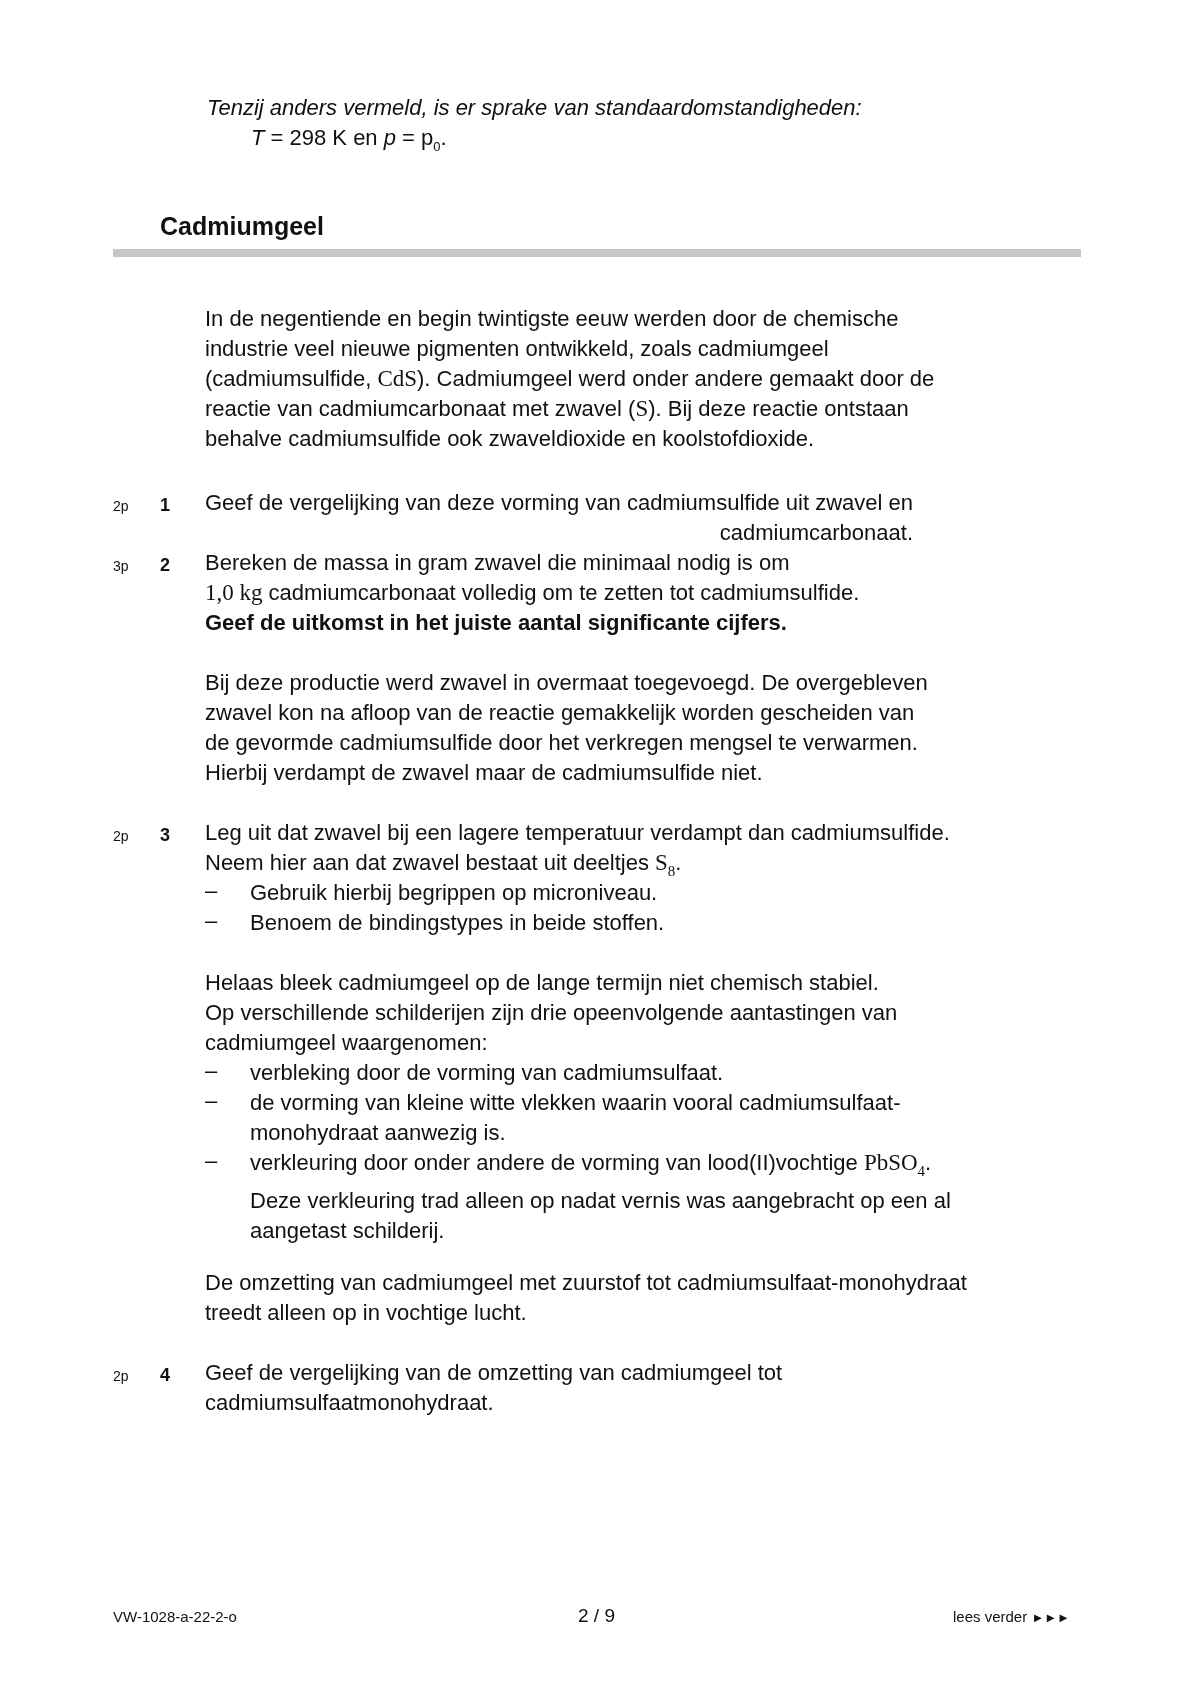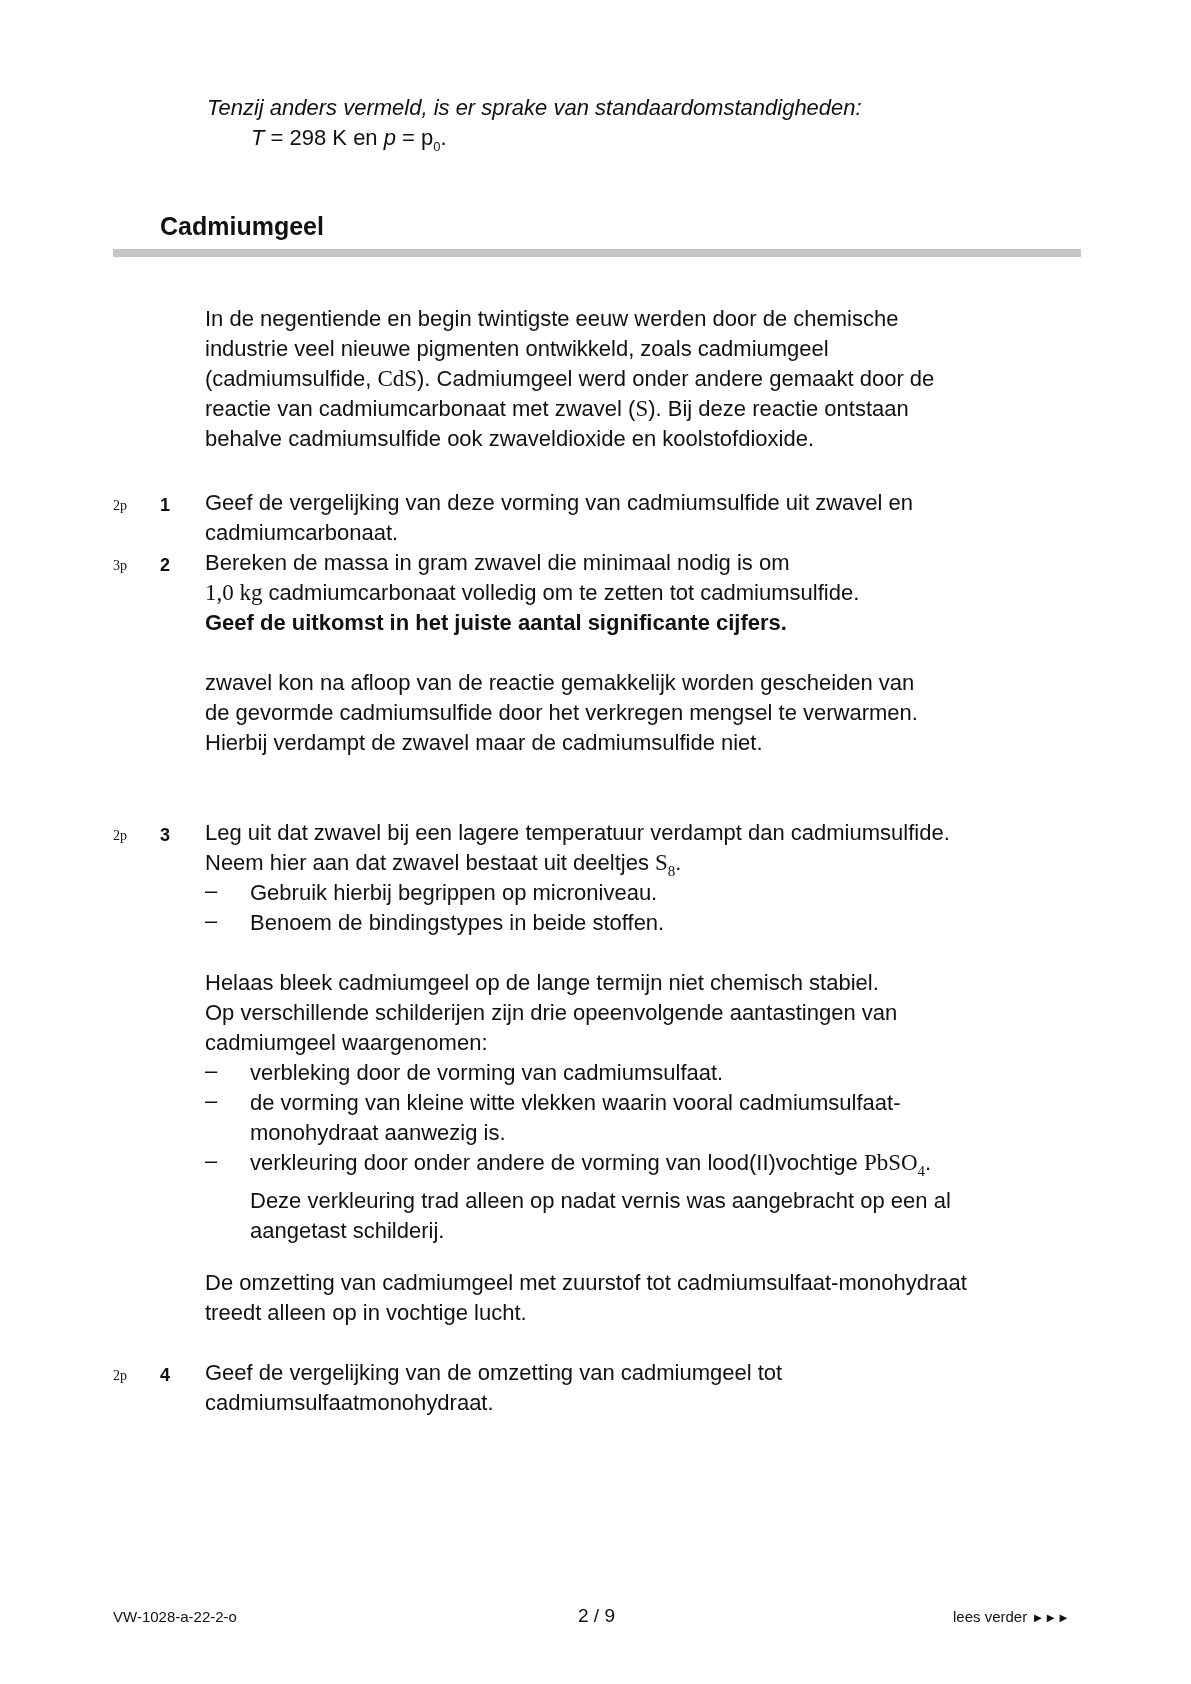--- a/index.html
+++ b/index.html
@@ -6,21 +6,21 @@
   body { width: 1191px; height: 1684px; position: relative; overflow: hidden;
          font-family: "Liberation Sans", sans-serif; color: #111111; }
   .abs { position: absolute; white-space: nowrap; }
   .body-text { font-size: 22px; line-height: 30px; }
   .italic { font-style: italic; }
   .serif { font-family: "Liberation Serif", serif; font-size: 23px; }
   .sub { font-size: 13px; vertical-align: -6px; }
   .subserif { font-family: "Liberation Serif", serif; font-size: 15px; vertical-align: -6px; }
   .title { font-size: 25px; font-weight: bold; }
   .rule { position: absolute; left: 113px; top: 249px; width: 968px; height: 8px; background: #c6c6c6; }
-  .pts { position: absolute; left: 113px; font-size: 14px; font-family: Liberation Serif, serif; }
+  .pts { position: absolute; left: 113px; font-size: 14px; }
   .qnum { position: absolute; left: 160px; font-size: 18px; font-weight: bold; }
   .para { position: absolute; left: 205px; font-size: 22px; line-height: 30px; white-space: nowrap; }
   .bold { font-weight: bold; }
   .bullet { position: absolute; left: 205px; font-size: 22px; }
   .btext { position: absolute; left: 250px; font-size: 22px; line-height: 30px; white-space: nowrap; }
   .footer { position: absolute; top: 1608px; font-size: 15px; }
 </style>
 </head>
 <body>
 
@@ -33,34 +33,35 @@
 <div class="para" style="top:304px;">
   <div>In de negentiende en begin twintigste eeuw werden door de chemische</div>
   <div>industrie veel nieuwe pigmenten ontwikkeld, zoals cadmiumgeel</div>
   <div><span>(cadmiumsulfide, </span><span class="serif">CdS</span><span>). Cadmiumgeel werd onder andere gemaakt door de</span></div>
   <div><span>reactie van cadmiumcarbonaat met zwavel (</span><span class="serif">S</span><span>). Bij deze reactie ontstaan</span></div>
   <div>behalve cadmiumsulfide ook zwaveldioxide en koolstofdioxide.</div>
 </div>
 
 <div class="pts" style="top:498px;">2p</div>
 <div class="qnum" style="top:495px;">1</div>
-<div class="para" style="top:488px;">
+<div class="para" style="top:488px;text-align:right;">
   <div>Geef de vergelijking van deze vorming van cadmiumsulfide uit zwavel en</div>
   <div>cadmiumcarbonaat.</div>
 </div>
 
 <div class="pts" style="top:558px;">3p</div>
 <div class="qnum" style="top:555px;">2</div>
 <div class="para" style="top:548px;">
   <div>Bereken de massa in gram zwavel die minimaal nodig is om</div>
   <div><span class="serif">1,0 kg</span><span> cadmiumcarbonaat volledig om te zetten tot cadmiumsulfide.</span></div>
   <div class="bold">Geef de uitkomst in het juiste aantal significante cijfers.</div>
 </div>
 
 <div class="para" style="top:668px;">
+  <div>Bij deze productie werd zwavel in overmaat toegevoegd. De overgebleven</div>
   <div>zwavel kon na afloop van de reactie gemakkelijk worden gescheiden van</div>
   <div>de gevormde cadmiumsulfide door het verkregen mengsel te verwarmen.</div>
   <div>Hierbij verdampt de zwavel maar de cadmiumsulfide niet.</div>
 </div>
 
 <div class="pts" style="top:828px;">2p</div>
 <div class="qnum" style="top:825px;">3</div>
 <div class="para" style="top:818px;">
   <div>Leg uit dat zwavel bij een lagere temperatuur verdampt dan cadmiumsulfide.</div>
   <div><span>Neem hier aan dat zwavel bestaat uit deeltjes </span><span class="serif">S</span><span class="subserif">8</span><span>.</span></div>

